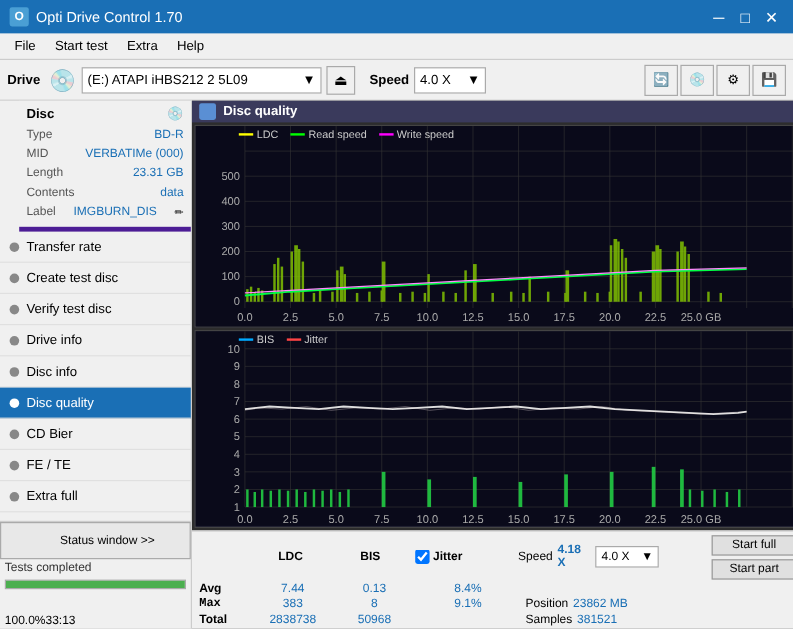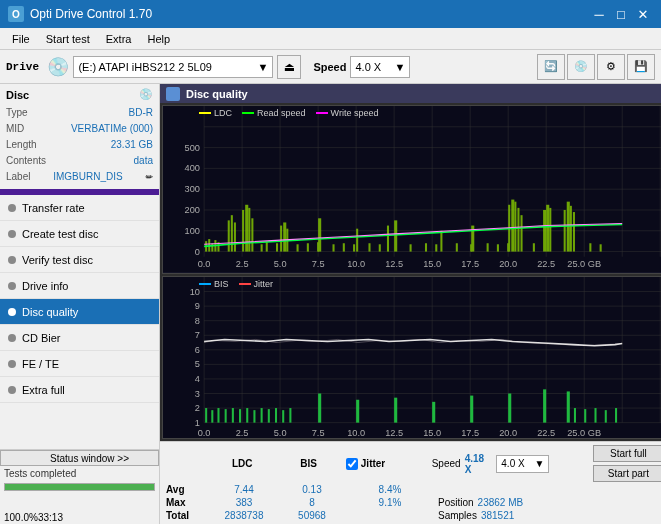--- a/index.html
+++ b/index.html
@@ -82,21 +82,20 @@
       display: flex;
       align-items: center;
       padding: 0 6px;
       gap: 4px;
       border-bottom: 1px solid #ccc;
     }
     .toolbar-label {
       font-size: 11px;
       font-weight: bold;
       margin-right: 4px;
-      font-family: Liberation Mono, monospace;
     }
     .drive-select {
       display: flex;
       align-items: center;
       gap: 4px;
     }
     .drive-icon {
       font-size: 18px;
       color: #555;
     }
@@ -169,21 +168,22 @@
       background: #f0f0f0;
       border-right: 1px solid #ccc;
       display: flex;
       flex-direction: column;
     }
 
     
     .disc-info-panel {
       background: #f0f0f0;
       padding: 4px 6px;
-      border-bottom: 6px solid #4c1d95;
+      border-bottom: 4px solid #4c1d95;
+      margin-left: 16px;
     }
     .disc-info-header {
       display: flex;
       align-items: center;
       justify-content: space-between;
       margin-bottom: 4px;
     }
     .disc-info-title {
       font-size: 11px;
       font-weight: bold;
@@ -229,21 +229,21 @@
     }
     .nav-item.active .nav-item-dot { background: white; }
 
     
     .status-bar {
       margin-top: auto;
       border-top: 1px solid #ccc;
     }
     .status-window-btn {
       width: 100%;
-      height: 16px;
+      height: 31px;
       background: #e8e8e8;
       border: 1px solid #aaa;
       cursor: pointer;
       font-size: 10px;
       display: flex;
       align-items: center;
       justify-content: center;
       padding-left: 20px;
     }
     .status-text-row {
@@ -493,20 +493,24 @@
         <span>Create test disc</span>
       </div>
       <div class="nav-item">
         <div class="nav-item-dot"></div>
         <span>Verify test disc</span>
       </div>
       <div class="nav-item">
         <div class="nav-item-dot"></div>
         <span>Drive info</span>
       </div>
+      <div class="nav-item">
+        <div class="nav-item-dot"></div>
+        <span>Disc info</span>
+      </div>
       <div class="nav-item active">
         <div class="nav-item-dot"></div>
         <span>Disc quality</span>
       </div>
       <div class="nav-item">
         <div class="nav-item-dot"></div>
         <span>CD Bier</span>
       </div>
       <div class="nav-item">
         <div class="nav-item-dot"></div>
@@ -844,21 +848,21 @@
         </div>
       </div>
       <div class="stats-row">
         <div class="stats-label" style="width:40px;font-size:10px;font-weight:bold;">Avg</div>
         <div class="stats-value">7.44</div>
         <div class="stats-value">0.13</div>
         <div class="stats-value" style="width:80px;">8.4%</div>
         <div style="flex:1"></div>
       </div>
       <div class="stats-row">
-        <div class="stats-label" style="width:40px;font-size:10px;font-weight:bold;">Max</div>
+        <div class="stats-label" style="width:40px;font-size:10px;font-weight:bold;font-family:Liberation Mono, monospace;">Max</div>
         <div class="stats-value">383</div>
         <div class="stats-value">8</div>
         <div class="stats-value" style="width:80px;">9.1%</div>
         <div class="position-section">
           <div class="pos-row">
             <span class="pos-label">Position</span>
             <span class="pos-value">23862 MB</span>
           </div>
         </div>
       </div>

